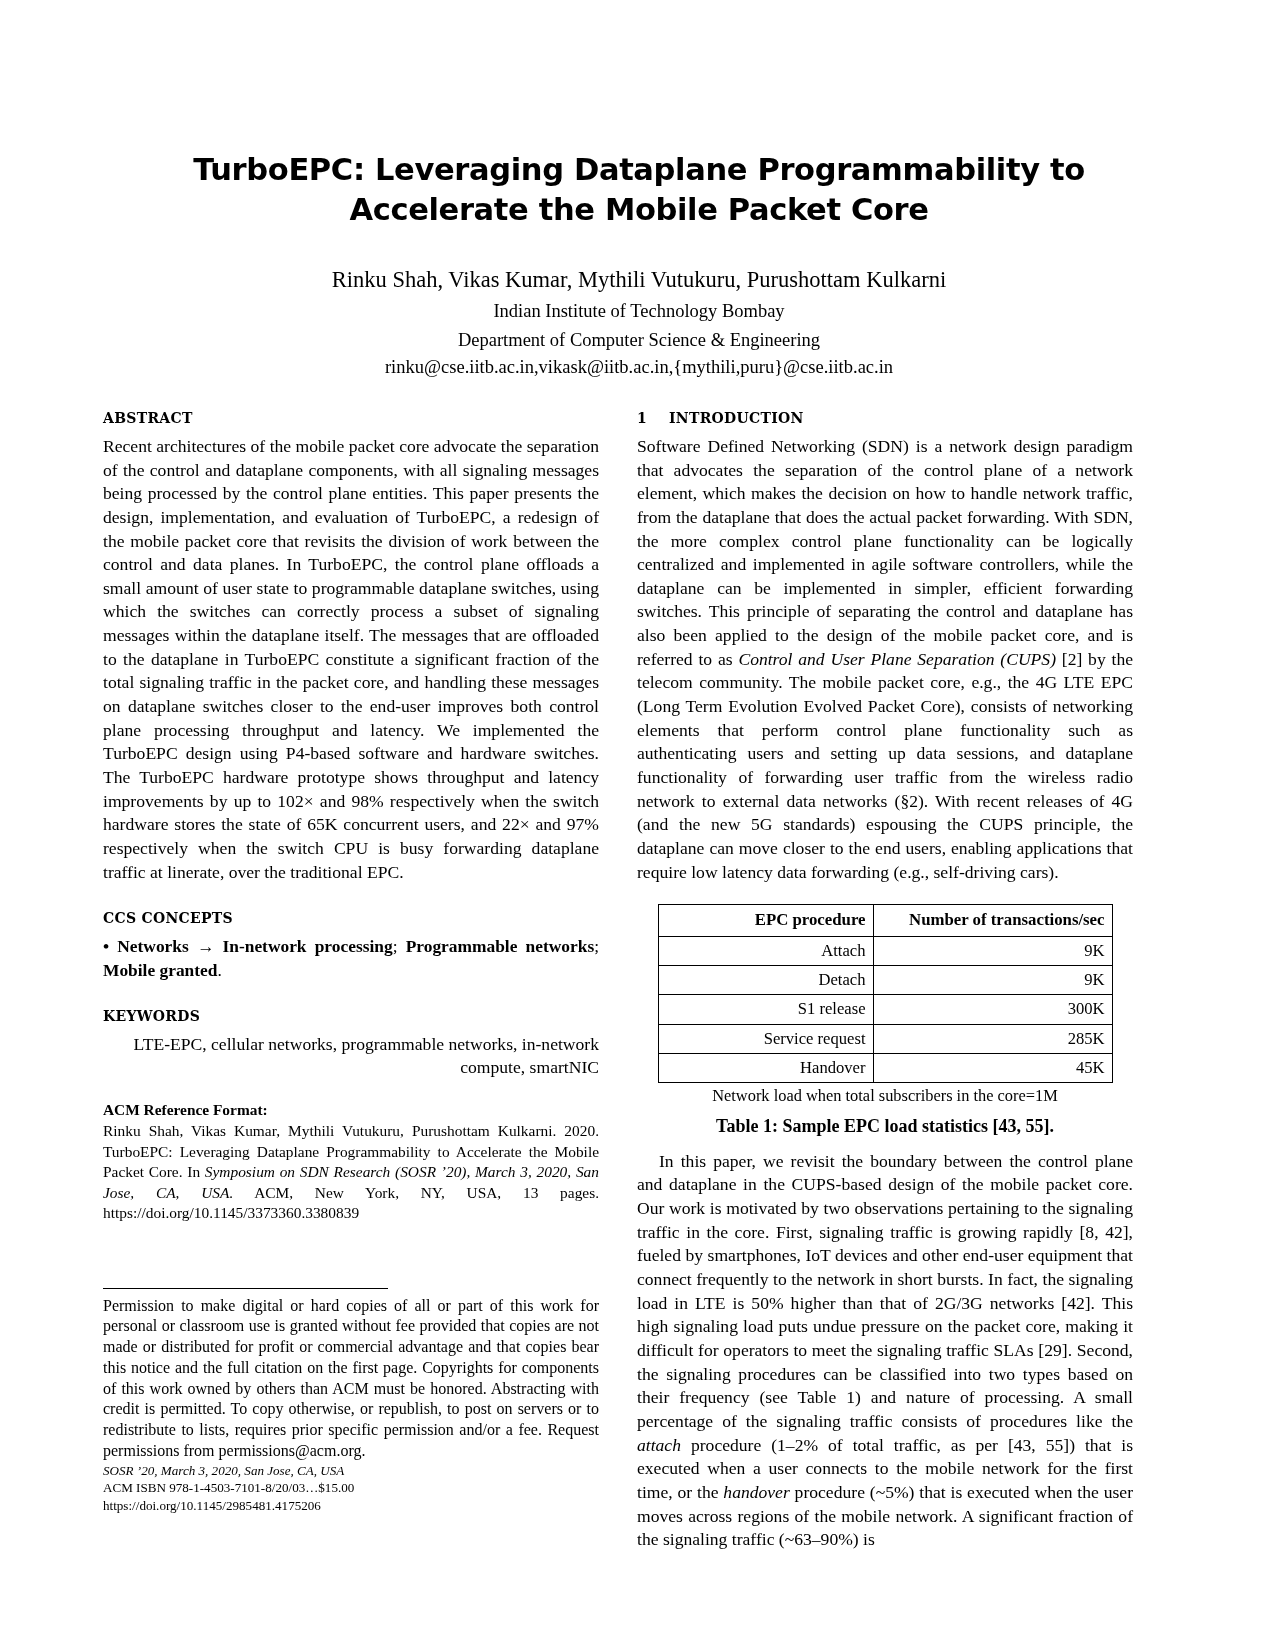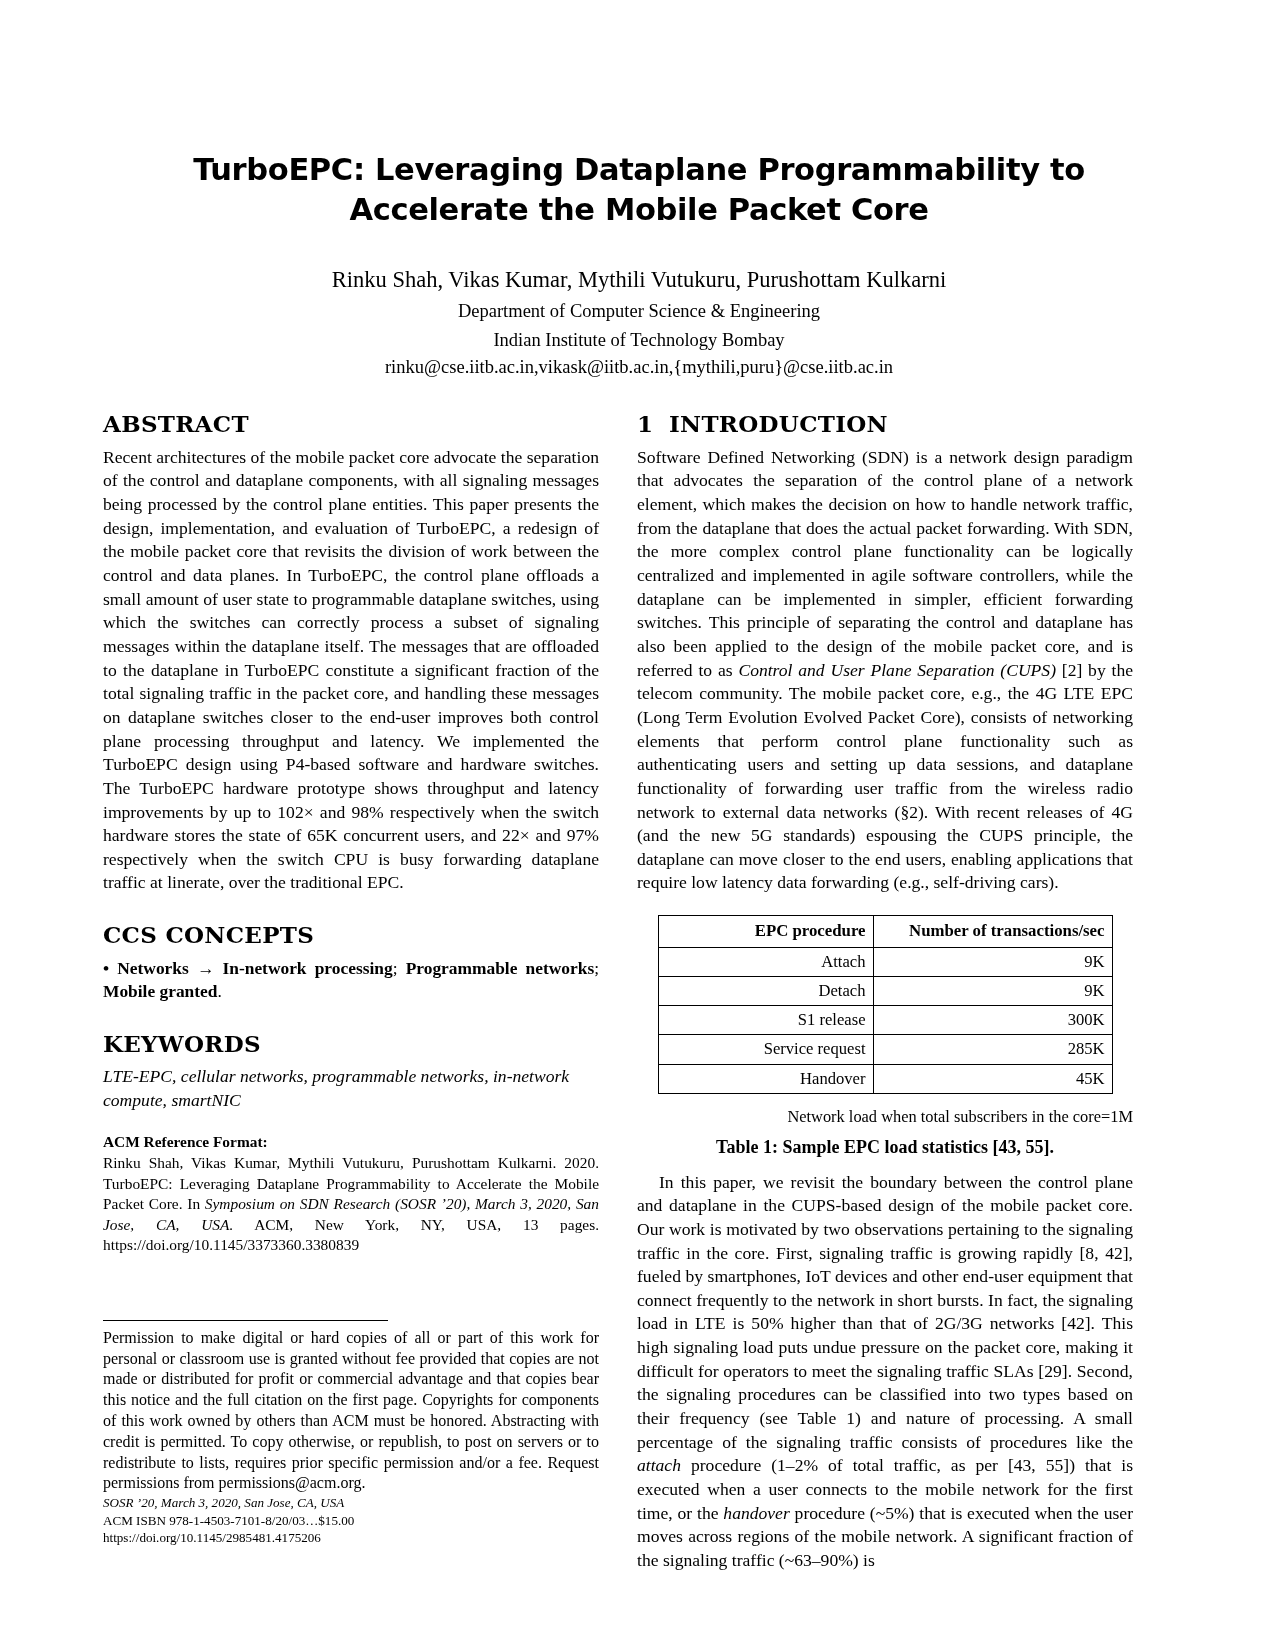--- a/index.html
+++ b/index.html
@@ -57,21 +57,21 @@
     margin-top: 30px;
     display: flex;
     gap: 38px;
     align-items: flex-start;
   }
   .col { width: 496px; }
 
   h2.sect {
     font-family: "DejaVu Serif", serif;
     font-weight: bold;
-    font-size: 23px;
+    font-size: 14px;
     letter-spacing: 0.3px;
     margin: 0 0 8px 0;
     line-height: 1.2;
   }
   h2.sect.num { display: flex; }
   h2.sect .numlab { width: 32px; flex: none; }
 
   p.body {
     font-size: 17.6px;
     line-height: 1.345;
@@ -91,22 +91,21 @@
     font-weight: bold;
     text-align: justify;
     margin: 0;
   }
   .ccs-text .sep { font-weight: normal; }
 
   .kw-text {
     font-size: 17.6px;
     line-height: 1.345;
     margin: 0;
-    text-align: left;
-    font-style: italic;
+    text-align: right;
   }
 
   .ref-head {
     font-weight: bold;
     font-size: 15.4px;
     margin: 0 0 1px 0;
     line-height: 1.3;
   }
   .ref-body {
     font-size: 15.4px;
@@ -140,43 +139,43 @@
     border: 1.1px solid #000;
     padding: 3px 7px 4px 7px;
     text-align: right;
     font-weight: normal;
     line-height: 1.28;
   }
   table.epc th { font-weight: bold; font-size: 16.8px; padding: 4px 7px 5px 7px; }
   table.epc .c1 { width: 200px; }
   .tbl-note {
     font-size: 16.4px;
-    text-align: right;
-    margin: 12px 0 0 0;
+    text-align: center;
+    margin: 2px 0 0 0;
     line-height: 1.3;
   }
   .tbl-caption {
     font-weight: bold;
     font-size: 18px;
     text-align: center;
     margin: 9px 0 0 0;
     line-height: 1.3;
   }
   i { font-style: italic; }
 </style>
 </head>
 <body>
 
 <div class="page">
 
   <div class="title-block">
     <div class="paper-title">TurboEPC: Leveraging Dataplane Programmability to Accelerate the Mobile Packet Core</div>
     <div class="authors">Rinku Shah, Vikas Kumar, Mythili Vutukuru, Purushottam Kulkarni</div>
+    <div class="affil">Indian Institute of Technology Bombay</div>
     <div class="affil">Department of Computer Science &amp; Engineering</div>
-    <div class="affil">Indian Institute of Technology Bombay</div>
     <div class="emails">rinku@cse.iitb.ac.in,vikask@iitb.ac.in,{mythili,puru}@cse.iitb.ac.in</div>
   </div>
 
   <div class="columns">
 
     <div class="col">
 
       <h2 class="sect">ABSTRACT</h2>
       <p class="body">Recent architectures of the mobile packet core advocate the separation of the control and dataplane components, with all signaling messages being processed by the control plane entities. This paper presents the design, implementation, and evaluation of TurboEPC, a redesign of the mobile packet core that revisits the division of work between the control and data planes. In TurboEPC, the control plane offloads a small amount of user state to programmable dataplane switches, using which the switches can correctly process a subset of signaling messages within the dataplane itself. The messages that are offloaded to the dataplane in TurboEPC constitute a significant fraction of the total signaling traffic in the packet core, and handling these messages on dataplane switches closer to the end-user improves both control plane processing throughput and latency. We implemented the TurboEPC design using P4-based software and hardware switches. The TurboEPC hardware prototype shows throughput and latency improvements by up to 102× and 98% respectively when the switch hardware stores the state of 65K concurrent users, and 22× and 97% respectively when the switch CPU is busy forwarding dataplane traffic at linerate, over the traditional EPC.</p>
 

